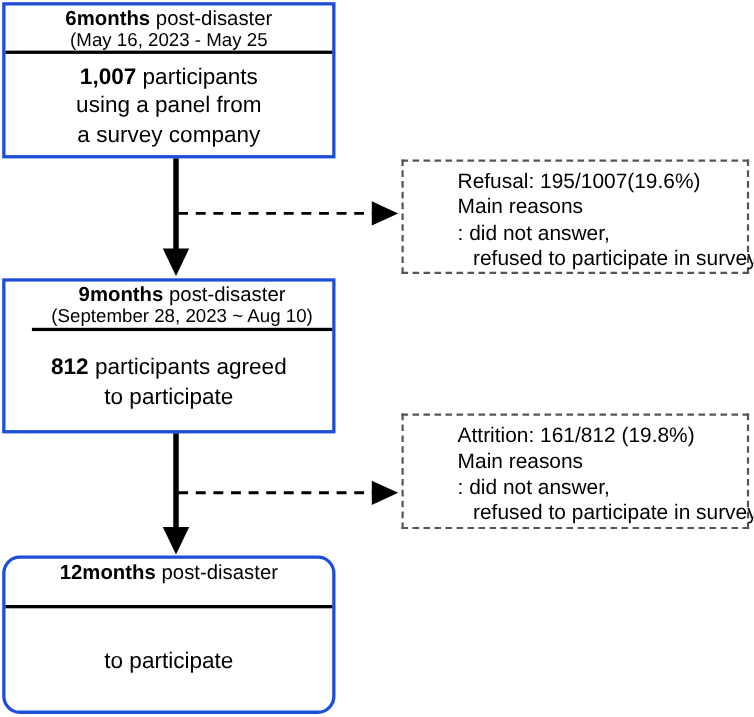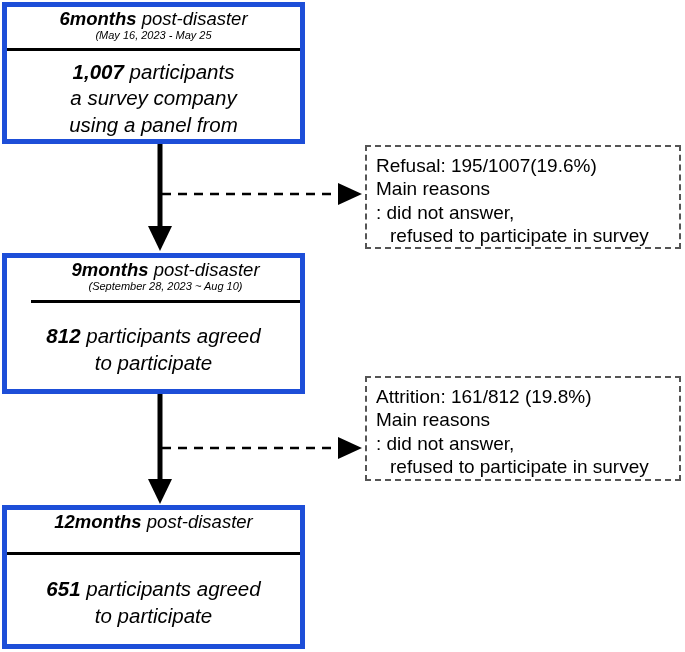--- a/index.html
+++ b/index.html
@@ -18,43 +18,42 @@
     height: 652px;
     background: #ffffff;
     overflow: hidden;
   }
 
   
   .stage-box {
     position: absolute;
     left: 2px;
     width: 303px;
-    border: 5px solid #1d4ed8;
+    border: 3px solid #1d4ed8;
     box-sizing: border-box;
     background: #ffffff;
-    font-style: italic;
   }
   .stage-header {
     border-bottom: 3px solid #000000;
     box-sizing: border-box;
     text-align: center;
     padding: 2px 2px 3px 2px;
     line-height: 1.08;
   }
   .stage-header .hdr-line1 {
     display: block;
     font-size: 18.5px;
     white-space: nowrap;
   }
   .stage-header .hdr-line1 .strong {
     font-weight: bold;
   }
   .stage-header .hdr-line2 {
     display: block;
-    font-size: 11px;
+    font-size: 17px;
     white-space: nowrap;
     margin-top: 1px;
   }
   .stage-body {
     text-align: center;
     display: flex;
     flex-direction: column;
     justify-content: center;
     align-items: center;
     line-height: 1.30;
@@ -69,39 +68,40 @@
   }
 
   #box-stage-1 { top: 2px;   height: 142px; }
   #box-stage-1 .stage-header { height: 44px; }
   #box-stage-1 .stage-body   { height: 95px; text-align: right; }
 
   #box-stage-2 { top: 253px; height: 141px; }
   #box-stage-2 .stage-header { height: 45px; margin-left: 24px; }
   #box-stage-2 .stage-body   { height: 93px; padding-bottom: 8px; text-align: center; }
 
-  #box-stage-3 { top: 505px; height: 144px; }
+  #box-stage-3 { top: 505px; height: 144px; border-radius: 16px; }
   #box-stage-3 .stage-header { height: 45px; }
   #box-stage-3 .stage-body   { height: 96px; padding-bottom: 6px; }
 
   
   .note-box {
     position: absolute;
     left: 365px;
     width: 316px;
     border: 2px dashed #555555;
     box-sizing: border-box;
     background: #ffffff;
     padding: 7px 0 6px 9px;
     line-height: 1.235;
   }
   .note-box .note-line {
     display: block;
     font-size: 19px;
     white-space: nowrap;
+    margin-left: 40px;
   }
   .note-box .note-line.indent {
     padding-left: 14px;
   }
   #note-refusal  { top: 145px; height: 104px; }
   #note-attrition{ top: 376px; height: 105px; }
 
   
   #connectors {
     position: absolute;
@@ -117,42 +117,41 @@
 
 <div id="flow-root">
 
   <div class="stage-box" id="box-stage-1">
     <div class="stage-header">
       <span class="hdr-line1"><span class="strong">6months</span><span> post-disaster</span></span>
       <span class="hdr-line2">(May 16, 2023 - May 25</span>
     </div>
     <div class="stage-body">
       <span class="body-line"><span class="strong">1,007</span><span> participants</span></span>
+      <span class="body-line"><span>using a panel from</span></span>
       <span class="body-line"><span>a survey company</span></span>
-      <span class="body-line"><span>using a panel from</span></span>
     </div>
   </div>
 
   <div class="stage-box" id="box-stage-2">
     <div class="stage-header">
       <span class="hdr-line1"><span class="strong">9months</span><span> post-disaster</span></span>
       <span class="hdr-line2">(September 28, 2023 ~ Aug 10)</span>
     </div>
     <div class="stage-body">
       <span class="body-line"><span class="strong">812</span><span> participants agreed</span></span>
       <span class="body-line"><span>to participate</span></span>
     </div>
   </div>
 
   <div class="stage-box" id="box-stage-3">
     <div class="stage-header">
       <span class="hdr-line1"><span class="strong">12months</span><span> post-disaster</span></span>
     </div>
     <div class="stage-body">
-      <span class="body-line"><span class="strong">651</span><span> participants agreed</span></span>
       <span class="body-line"><span>to participate</span></span>
     </div>
   </div>
 
   <div class="note-box" id="note-refusal">
     <span class="note-line">Refusal: 195/1007(19.6%)</span>
     <span class="note-line">Main reasons</span>
     <span class="note-line">: did not answer,</span>
     <span class="note-line indent">refused to participate in survey</span>
   </div>

